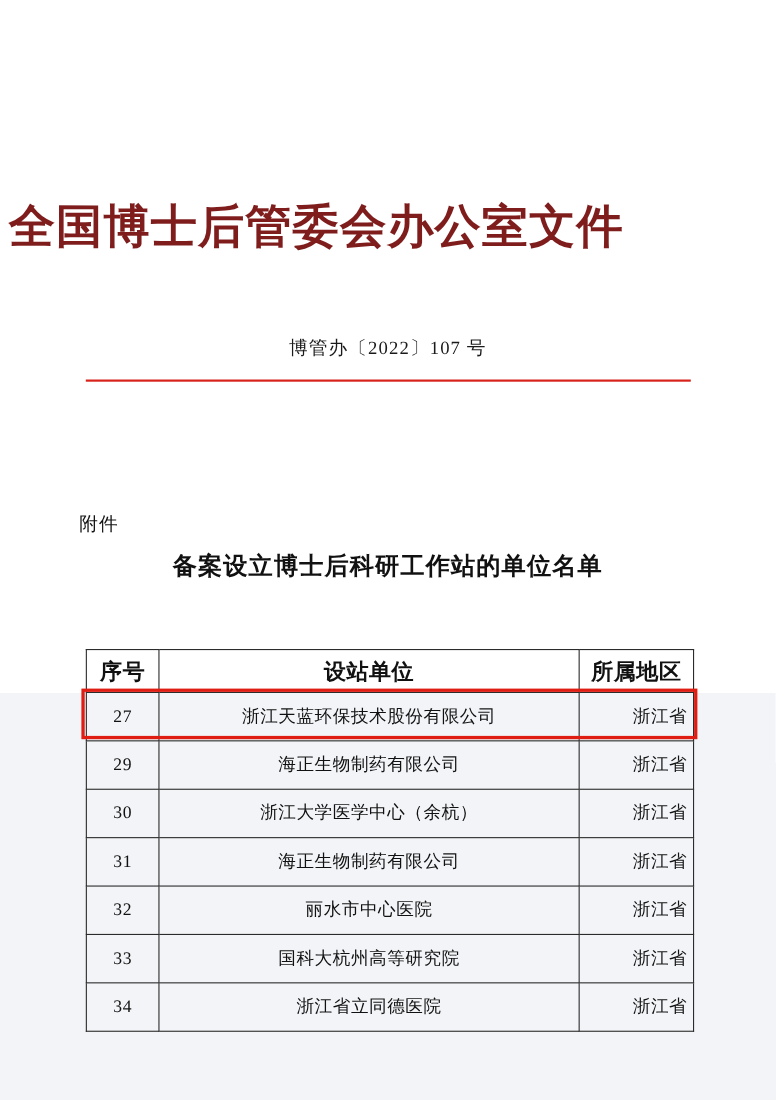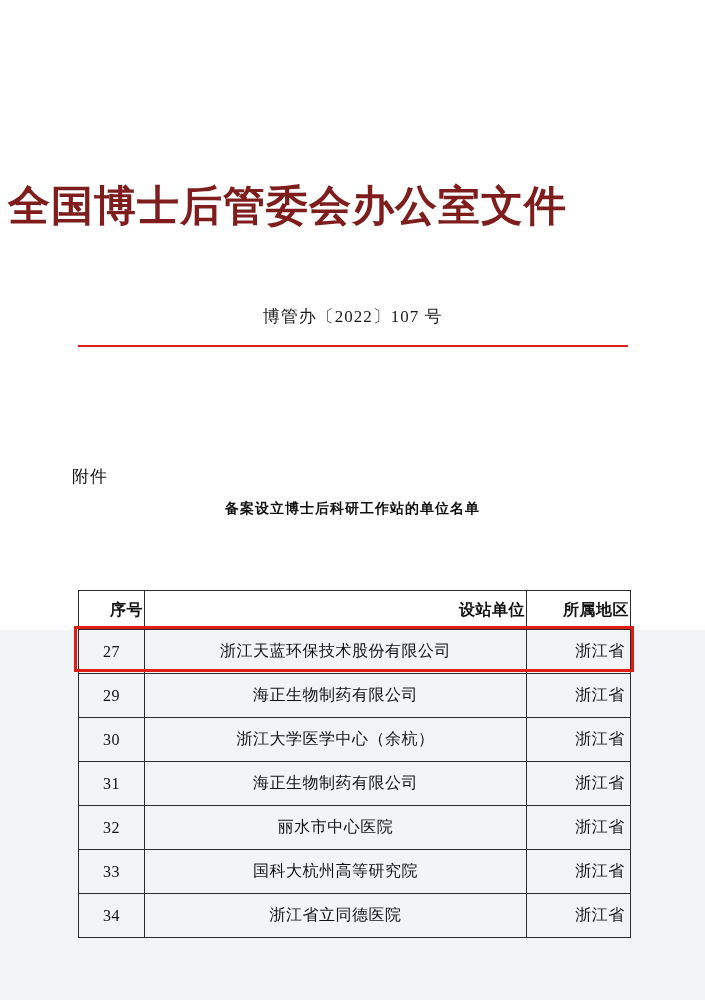--- a/index.html
+++ b/index.html
@@ -77,21 +77,21 @@
   }
 
   .list-title {
     position: absolute;
     top: 500px;
     left: 0;
     width: 705px;
     text-align: center;
     font-family: "DejaVu Serif", serif;
     font-weight: bold;
-    font-size: 14px;
+    font-size: 22px;
     color: #111;
     letter-spacing: 1px;
   }
 
   .table-wrap {
     position: absolute;
     top: 590px;
     left: 78px;
     width: 552px;
   }
@@ -106,23 +106,22 @@
     height: 41px;
     text-align: center;
     vertical-align: middle;
     font-size: 16px;
     color: #111;
     letter-spacing: 0.5px;
   }
   table.unit-table th {
     font-family: "DejaVu Serif", serif;
     font-weight: bold;
-    font-size: 16px;
+    font-size: 20px;
     height: 36px;
-    text-align: right;
   }
   col.c-no { width: 66px; }
   col.c-unit { width: 382px; }
   col.c-region { width: 104px; }
 
   td.num { font-size: 17px; }
   td.unit { font-size: 16px; font-family: Liberation Mono, monospace; }
   td.region { font-size: 16px; padding-left: 44px; }
 
   

